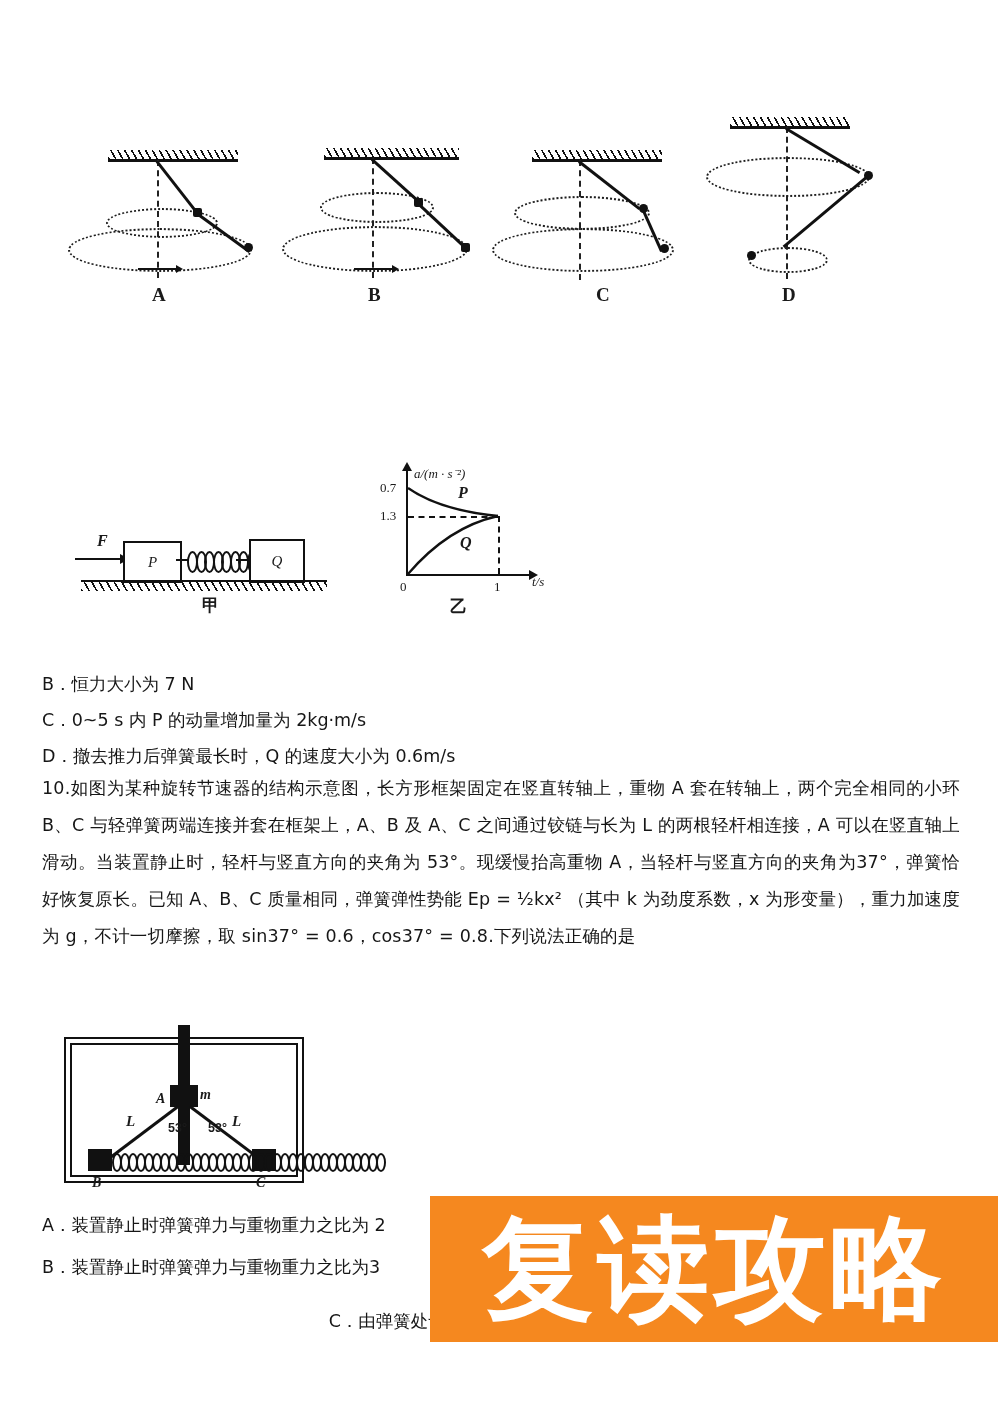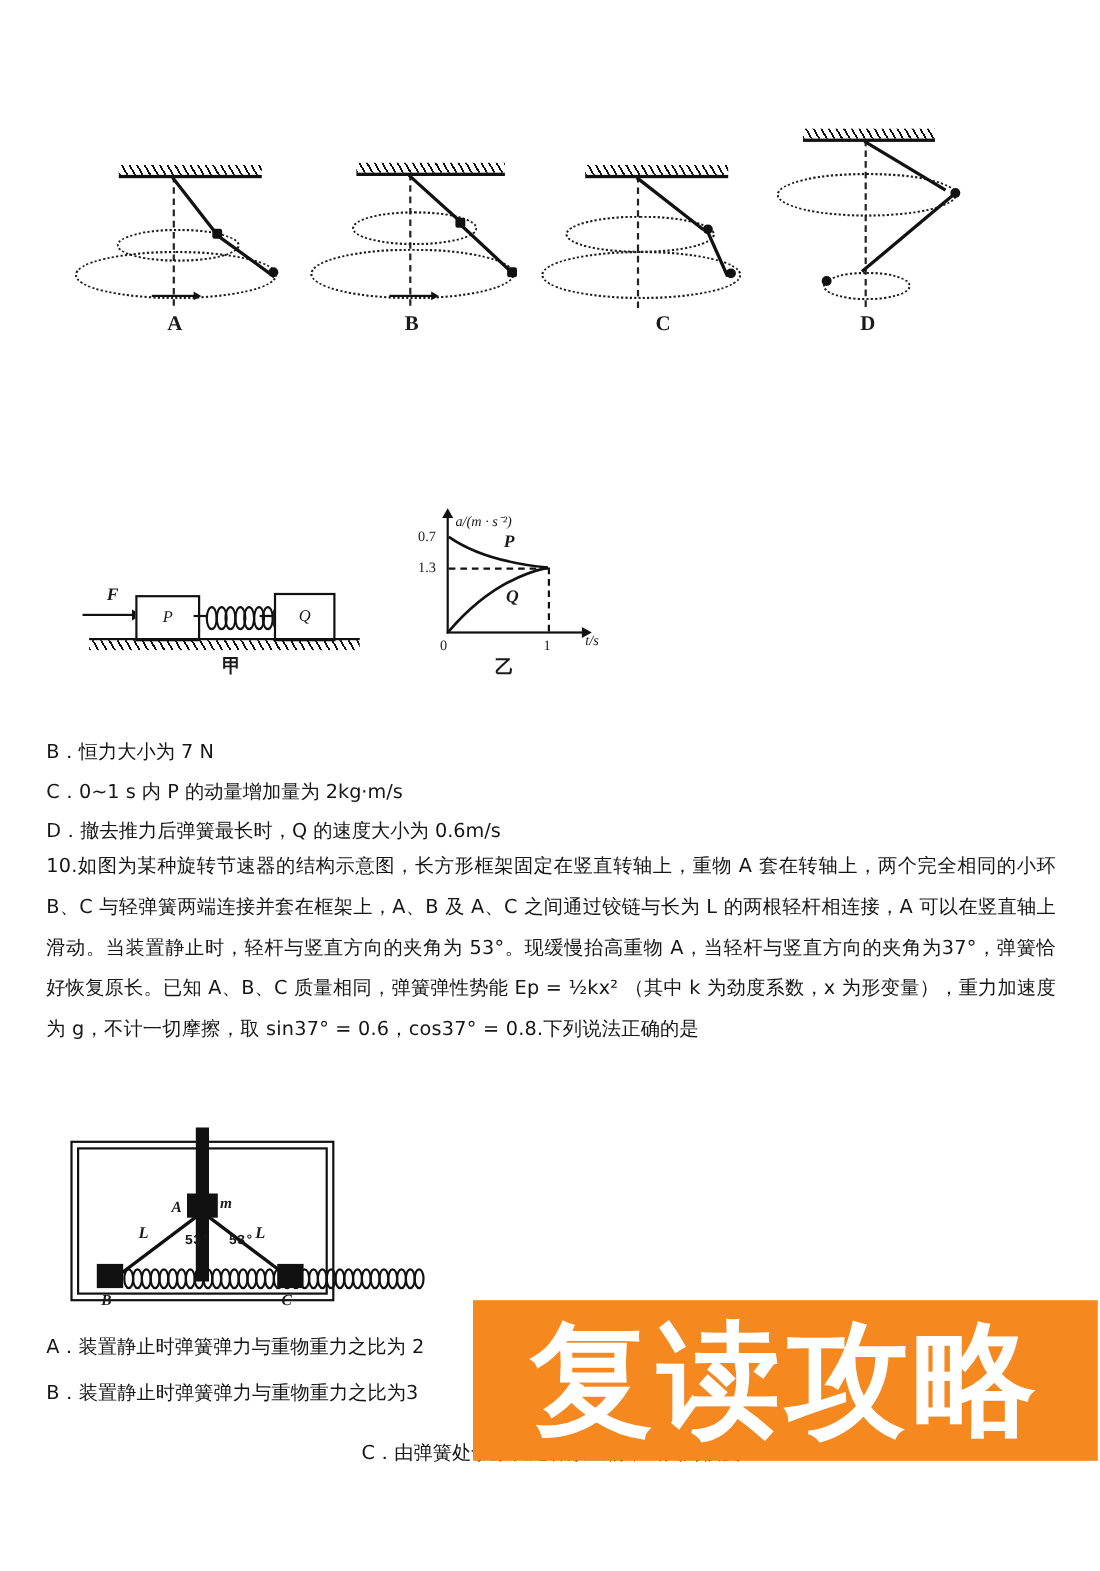--- a/index.html
+++ b/index.html
@@ -62,29 +62,29 @@
   .gcurve{position:absolute;}
 
   
   .gov{position:absolute;}
   .frame{position:absolute;border:2.5px solid #111;}
   .frame2{position:absolute;border:2px solid #111;}
   .shaft{position:absolute;background:#111;}
   .node{position:absolute;background:#111;}
   .glabel{position:absolute;font-style:italic;font-weight:700;font-size:14px;
      font-family:"Liberation Serif",serif;}
-  .ang{position:absolute;font-size:12.5px;font-weight:700;font-family:Liberation Mono, monospace;padding-left:20px;}
+  .ang{position:absolute;font-size:12.5px;font-weight:700;font-family:Liberation Sans, sans-serif;padding-left:20px;}
   .govcoil{position:absolute;display:flex;align-items:center;}
   .govcoil i{display:block;width:6px;height:15px;border:2.2px solid #111;border-radius:50%;margin-right:-2px;}
 
   
   .wm{
     position:absolute;display:flex;align-items:center;justify-content:center;
     font-family:"DejaVu Sans","Liberation Sans",sans-serif;
-    font-weight:700;color:#ffffff;letter-spacing:4px;
+    font-weight:700;color:#ffffff;letter-spacing:4px;margin-top:14px;
   }
 </style>
 </head>
 <body>
 
 <div class="page">
 
   <div class="pend" style="left:60px;top:140px;width:215px;height:150px;">
     <div class="ceil" style="left:48px;top:10px;width:130px;height:11px;">
       <div class="hatch"></div>
@@ -202,21 +202,21 @@
     <svg class="gcurve" width="180" height="150" style="left:0;top:0;overflow:visible;">
       <path d="M28,26 C48,40 78,50 118,54" fill="none" stroke="#111" stroke-width="2.4"></path>
       <path d="M28,112 C52,84 82,62 118,54" fill="none" stroke="#111" stroke-width="2.4"></path>
     </svg>
     <div class="gtick" style="left:78px;top:22px;font-style:italic;font-size:16px;font-weight:700;">P</div>
     <div class="gtick" style="left:80px;top:72px;font-style:italic;font-size:16px;font-weight:700;">Q</div>
     <div class="fig-label cn" style="left:70px;top:133px;font-size:17px;">乙</div>
   </div>
 
   <div class="opt cn" style="top:666px;">B．恒力大小为 7 N</div>
-  <div class="opt cn" style="top:702px;">C．0~1 s 内 P 的动量增加量为 2kg·m/s</div>
+  <div class="opt cn" style="top:702px;">C．0~5 s 内 P 的动量增加量为 2kg·m/s</div>
   <div class="opt cn" style="top:738px;">D．撤去推力后弹簧最长时，Q 的速度大小为 0.6m/s</div>
 
   <div class="qtext cn" style="top:770px;">10.如图为某种旋转节速器的结构示意图，长方形框架固定在竖直转轴上，重物 A 套在转轴上，两个完全相同的小环 B、C 与轻弹簧两端连接并套在框架上，A、B 及 A、C 之间通过铰链与长为 L 的两根轻杆相连接，A 可以在竖直轴上滑动。当装置静止时，轻杆与竖直方向的夹角为 53°。现缓慢抬高重物 A，当轻杆与竖直方向的夹角为37°，弹簧恰好恢复原长。已知 A、B、C 质量相同，弹簧弹性势能 Ep = ½kx² （其中 k 为劲度系数，x 为形变量），重力加速度为 g，不计一切摩擦，取 sin37° = 0.6，cos37° = 0.8.下列说法正确的是</div>
 
   <div class="gov" style="left:60px;top:1025px;width:250px;height:175px;">
     <div class="frame" style="left:4px;top:12px;width:236px;height:142px;"></div>
     <div class="frame2" style="left:10px;top:18px;width:224px;height:130px;"></div>
 
     <div class="shaft" style="left:118px;top:0px;width:12px;height:140px;"></div>
     <div class="node" style="left:110px;top:60px;width:28px;height:22px;"></div>

